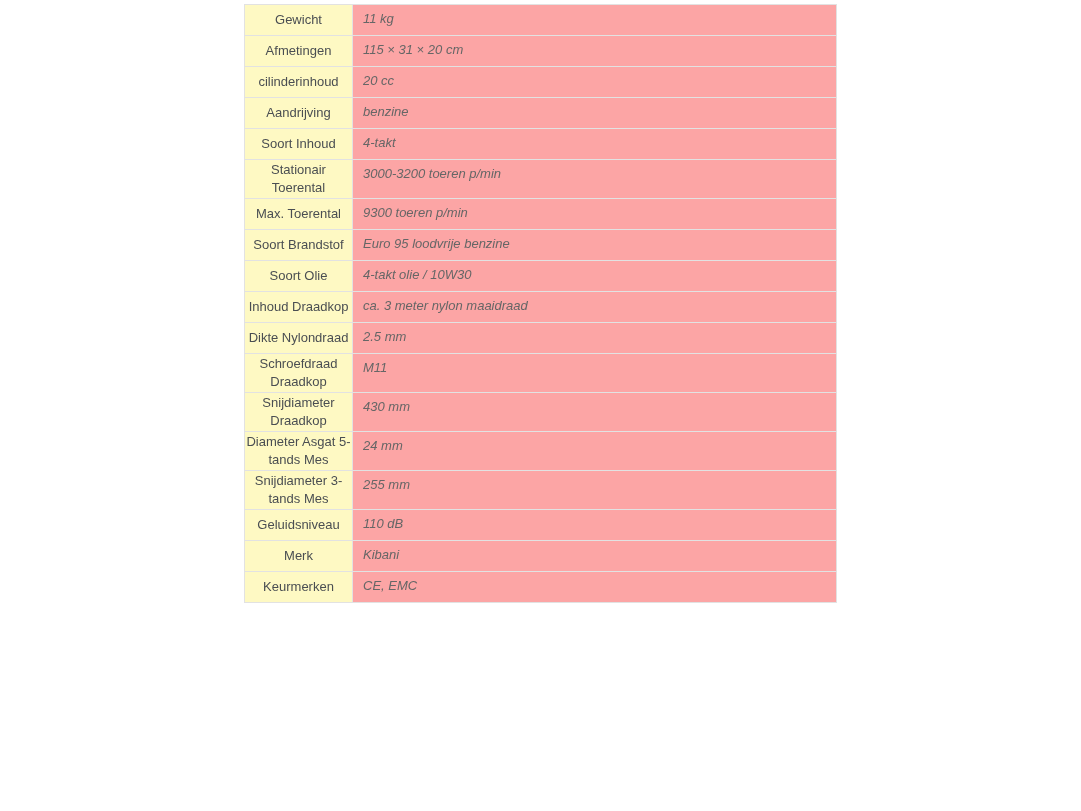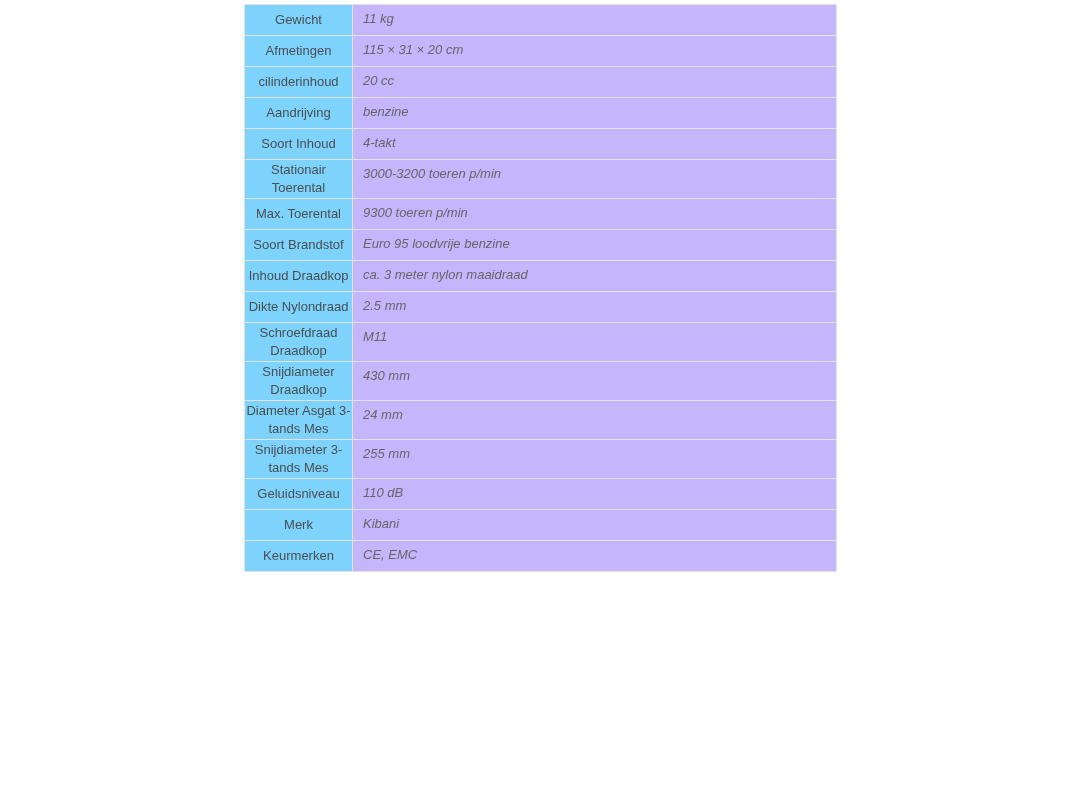--- a/index.html
+++ b/index.html
@@ -22,34 +22,34 @@
     width: 592px;
     margin: 4px auto 0 auto;
     background: #ffffff;
   }
   table.specs td {
     border: 1px solid #e2e2e2;
     font-size: 13px;
     line-height: 18px;
   }
   td.spec-label {
-    background: #7dd3fc;
+    background: #fef9c3;
     color: #4a4e52;
     text-align: center;
     vertical-align: middle;
     padding: 1px;
     overflow-wrap: break-word;
   }
   td.spec-value {
     color: #666666;
     font-style: italic;
     text-align: left;
     vertical-align: top;
     padding: 5px 10px 7px 10px;
-    background: #c4b5fd;
+    background: #fca5a5;
   }
 </style>
 </head>
 <body>
 
 <div class="page">
   <table class="specs">
     <colgroup>
       <col style="width:108px">
       <col style="width:484px">
@@ -90,20 +90,24 @@
         <tr>
           <td class="spec-label">Max. Toerental</td>
           <td class="spec-value">9300 toeren p/min</td>
         </tr>
 
         <tr>
           <td class="spec-label">Soort Brandstof</td>
           <td class="spec-value">Euro 95 loodvrije benzine</td>
         </tr>
 
+        <tr>
+          <td class="spec-label">Soort Olie</td>
+          <td class="spec-value">4-takt olie / 10W30</td>
+        </tr>
 
 
 
         <tr>
           <td class="spec-label">Inhoud Draadkop</td>
           <td class="spec-value">ca. 3 meter nylon maaidraad</td>
         </tr>
 
         <tr>
           <td class="spec-label">Dikte Nylondraad</td>
@@ -114,21 +118,21 @@
           <td class="spec-label">Schroefdraad Draadkop</td>
           <td class="spec-value">M11</td>
         </tr>
 
         <tr>
           <td class="spec-label">Snijdiameter Draadkop</td>
           <td class="spec-value">430 mm</td>
         </tr>
 
         <tr>
-          <td class="spec-label">Diameter Asgat 3-tands Mes</td>
+          <td class="spec-label">Diameter Asgat 5-tands Mes</td>
           <td class="spec-value">24 mm</td>
         </tr>
 
         <tr>
           <td class="spec-label">Snijdiameter 3-tands Mes</td>
           <td class="spec-value">255 mm</td>
         </tr>
 
         <tr>
           <td class="spec-label">Geluidsniveau</td>

